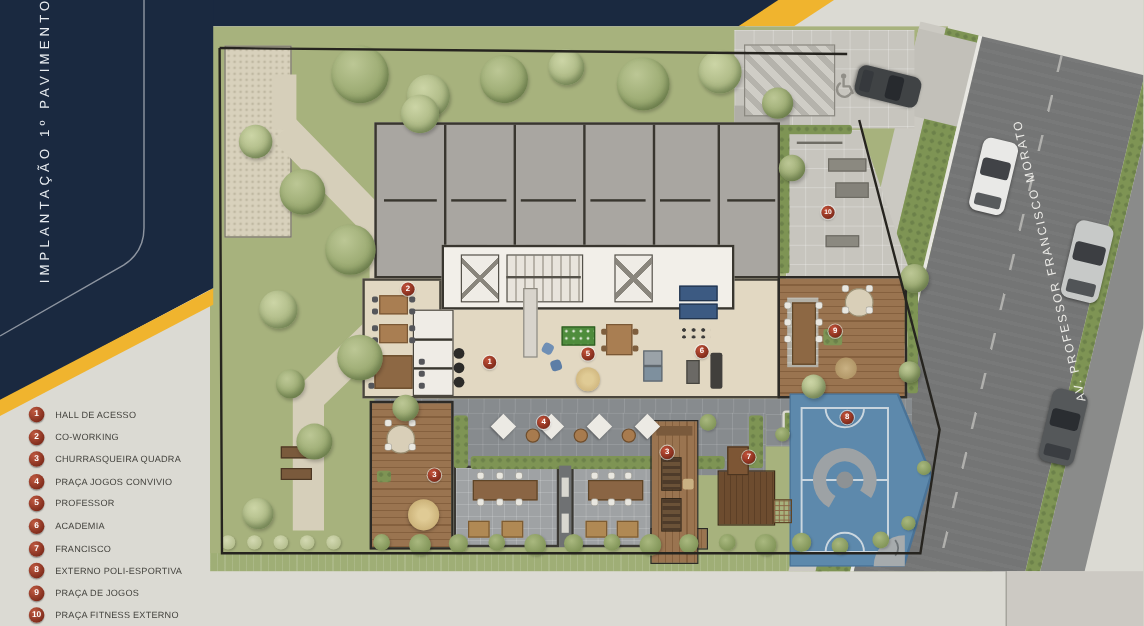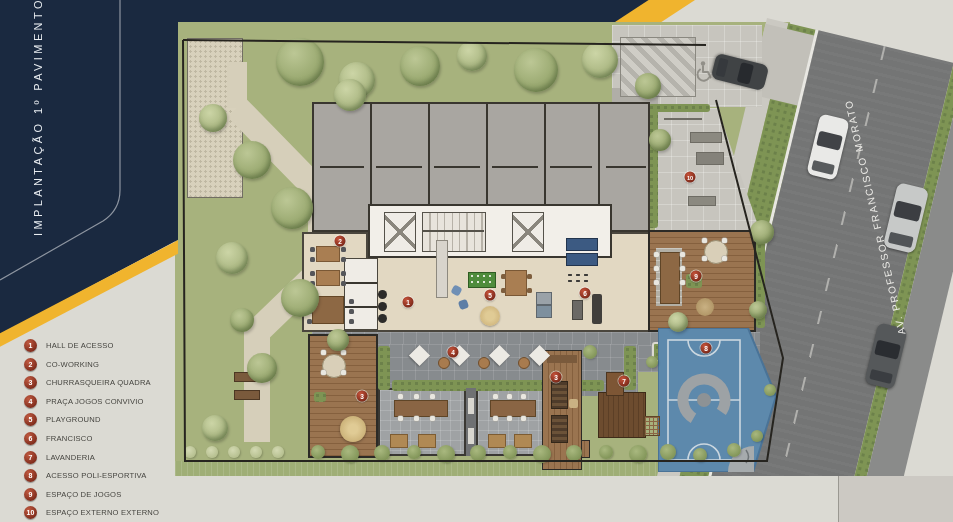--- a/index.html
+++ b/index.html
@@ -271,41 +271,41 @@
       <div class="legend-row">
         <span class="badge">3</span>
         <span class="legend-label">CHURRASQUEIRA QUADRA</span>
       </div>
       <div class="legend-row">
         <span class="badge">4</span>
         <span class="legend-label">PRAÇA JOGOS CONVIVIO</span>
       </div>
       <div class="legend-row">
         <span class="badge">5</span>
-        <span class="legend-label">PLAYGROUND</span>
+        <span class="legend-label">PROFESSOR</span>
       </div>
       <div class="legend-row">
         <span class="badge">6</span>
+        <span class="legend-label">ACADEMIA</span>
+      </div>
+      <div class="legend-row">
+        <span class="badge">7</span>
         <span class="legend-label">FRANCISCO</span>
       </div>
       <div class="legend-row">
-        <span class="badge">7</span>
-        <span class="legend-label">LAVANDERIA</span>
-      </div>
-      <div class="legend-row">
         <span class="badge">8</span>
-        <span class="legend-label">ACESSO POLI-ESPORTIVA</span>
+        <span class="legend-label">EXTERNO POLI-ESPORTIVA</span>
       </div>
       <div class="legend-row">
         <span class="badge">9</span>
-        <span class="legend-label">ESPAÇO DE JOGOS</span>
+        <span class="legend-label">PRAÇA DE JOGOS</span>
       </div>
       <div class="legend-row">
         <span class="badge">10</span>
-        <span class="legend-label">ESPAÇO EXTERNO EXTERNO</span>
+        <span class="legend-label">PRAÇA FITNESS EXTERNO</span>
       </div>
     </div>
 
 <div class="marker" style="left: 408px; top: 302px; font-size: 6.5px;">1</div>
     <div class="marker" style="left: 340px; top: 241px; font-size: 6.5px;">2</div>
     <div class="marker" style="left: 362px; top: 396px; font-size: 6.5px;">3</div>
     <div class="marker" style="left: 556px; top: 377px; font-size: 6.5px;">3</div>
     <div class="marker" style="left: 453px; top: 352px; font-size: 6.5px;">4</div>
     <div class="marker" style="left: 490px; top: 295px; font-size: 6.5px;">5</div>
     <div class="marker" style="left: 585px; top: 293px; font-size: 6.5px;">6</div>

